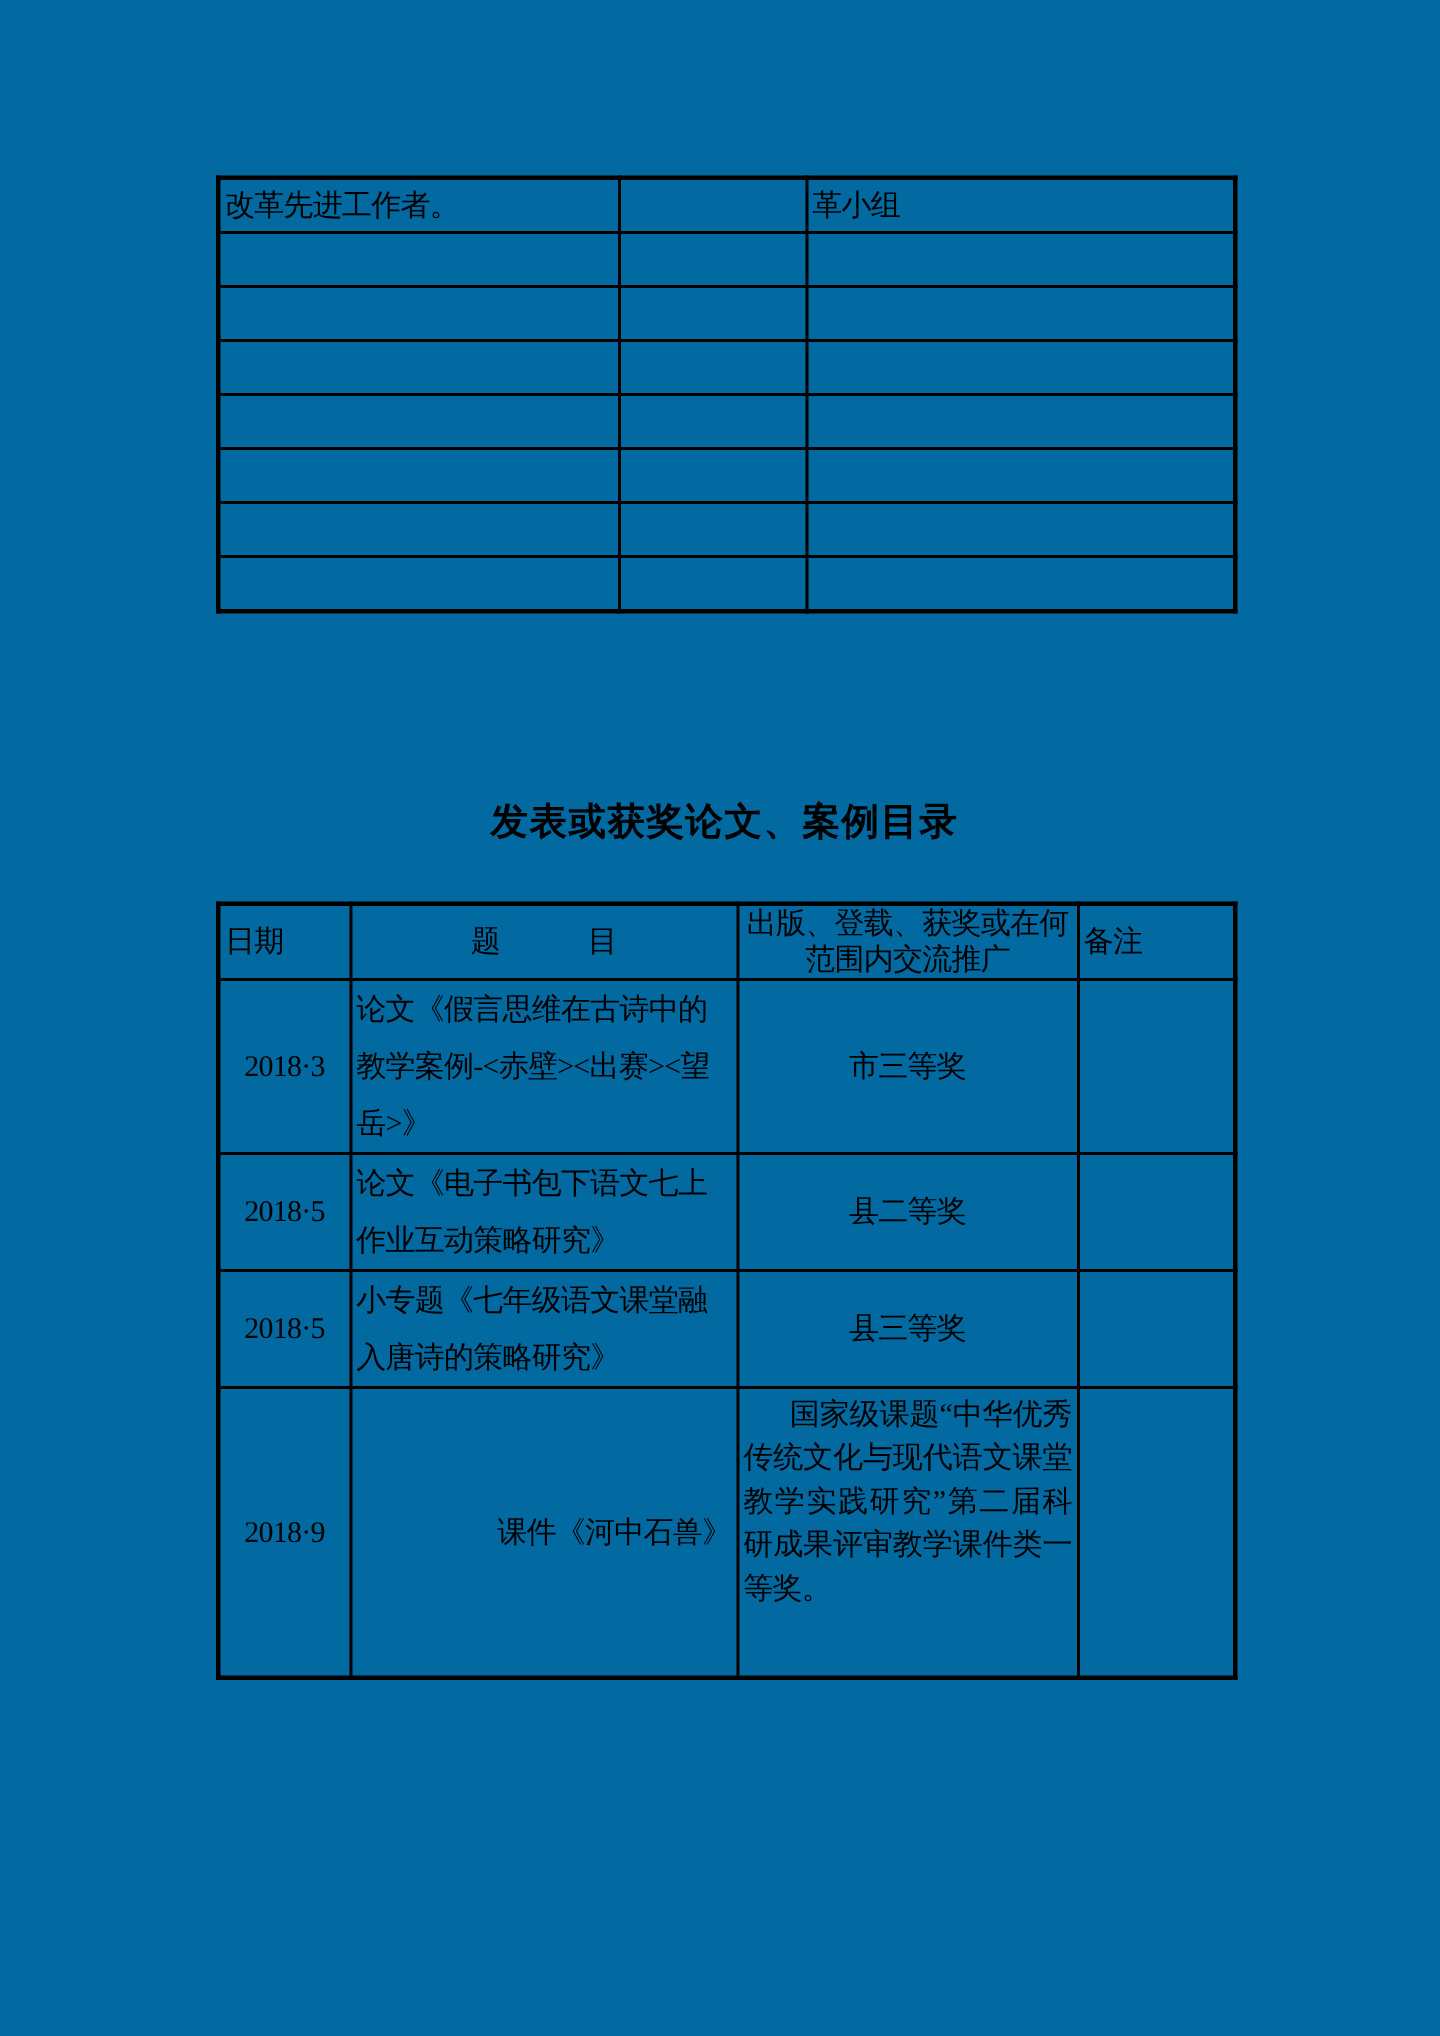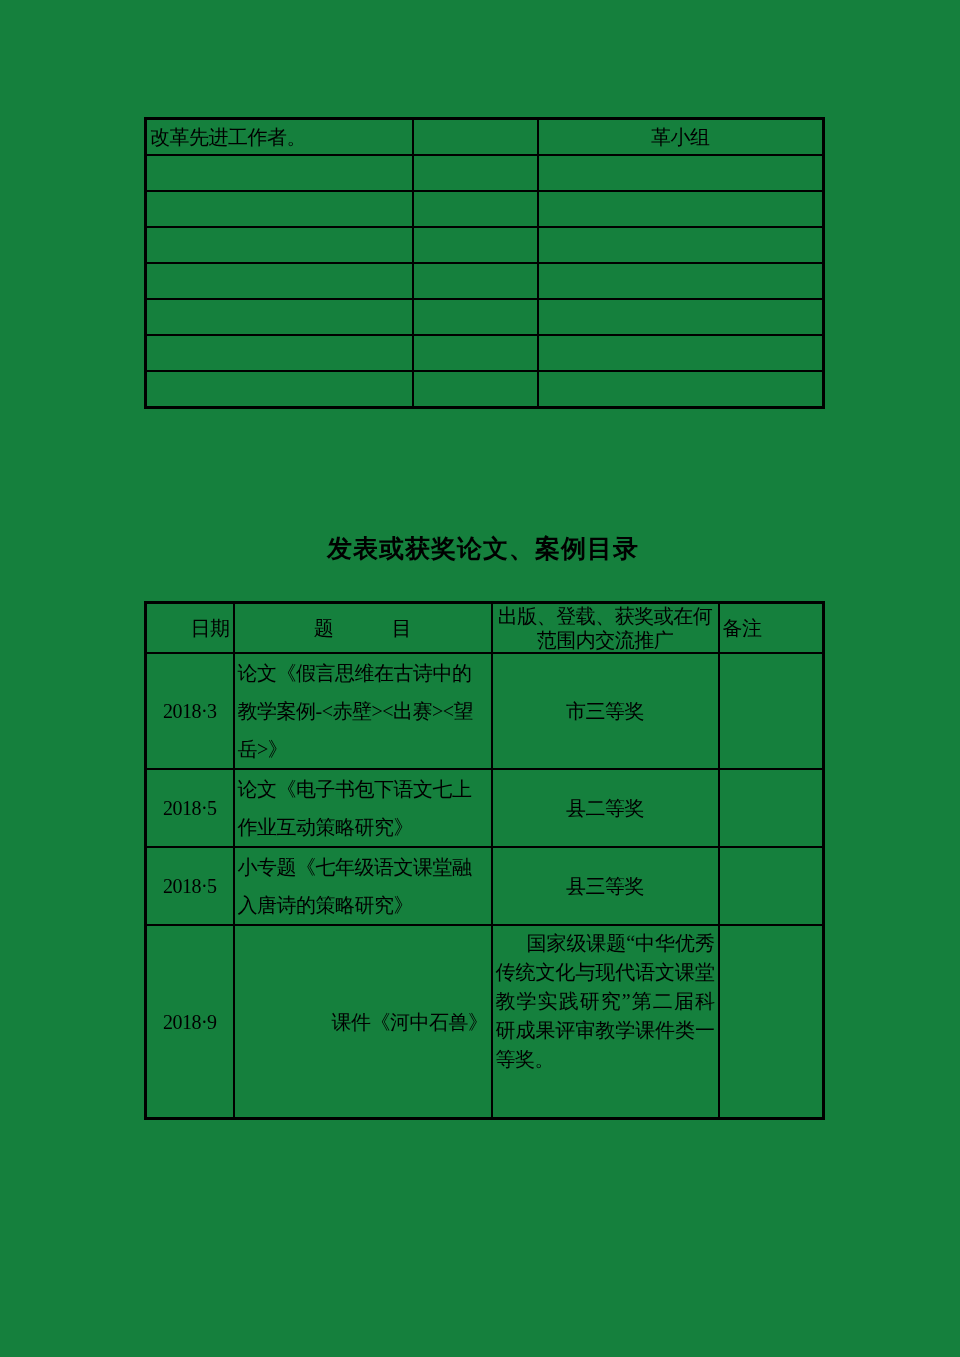--- a/index.html
+++ b/index.html
@@ -4,21 +4,21 @@
 <style>
   html, body { margin: 0; padding: 0; }
   body {
     width: 960px; height: 1357px;
     background: #e8e8e8;
     font-family: "Liberation Serif", "DejaVu Serif", serif;
   }
   .page {
     position: relative;
     width: 960px; height: 1357px;
-    background: #15803d;
+    background: #0369a1;
     color: #000000;
     overflow: hidden;
   }
 
   table { border-collapse: collapse; table-layout: fixed; }
   td, th {
     border: 2px solid #000000;
     padding: 0 3px;
     font-size: 20px;
     font-weight: normal;
@@ -29,21 +29,21 @@
 
   
   .t-top {
     position: absolute;
     left: 144px; top: 117px;
     width: 678px;
     border: 3px solid #000000;
   }
   .t-top td { height: 34px; line-height: 34px; }
   .t-top .cell-left   { text-align: left;  vertical-align: middle; }
-  .t-top .cell-center { text-align: center; vertical-align: middle; }
+  .t-top .cell-center { vertical-align: middle; }
 
   
   .doc-title {
     position: absolute;
     left: 144px; top: 531px;
     width: 678px;
     text-align: center;
     font-size: 25px;
     font-weight: bold;
     letter-spacing: 1px;
@@ -51,21 +51,21 @@
   }
 
   
   .t-papers {
     position: absolute;
     left: 144px; top: 601px;
     width: 678px;
     border: 3px solid #000000;
   }
   .t-papers th { line-height: 24px; vertical-align: middle; }
-  .th-date  { text-align: right; }
+  .th-date  { text-align: left; }
   .th-title { text-align: center; }
   .th-pub   { text-align: center; }
   .th-note  { text-align: left; }
 
   .c-date  { text-align: center; vertical-align: middle; line-height: 30px; }
   .c-title { text-align: left;   vertical-align: middle; line-height: 38px; margin-top: 44px; }
   .c-title-center { text-align: right; vertical-align: middle; line-height: 38px; }
   .c-award { text-align: center; vertical-align: middle; line-height: 30px; }
   .c-award-long {
     text-align: justify;

